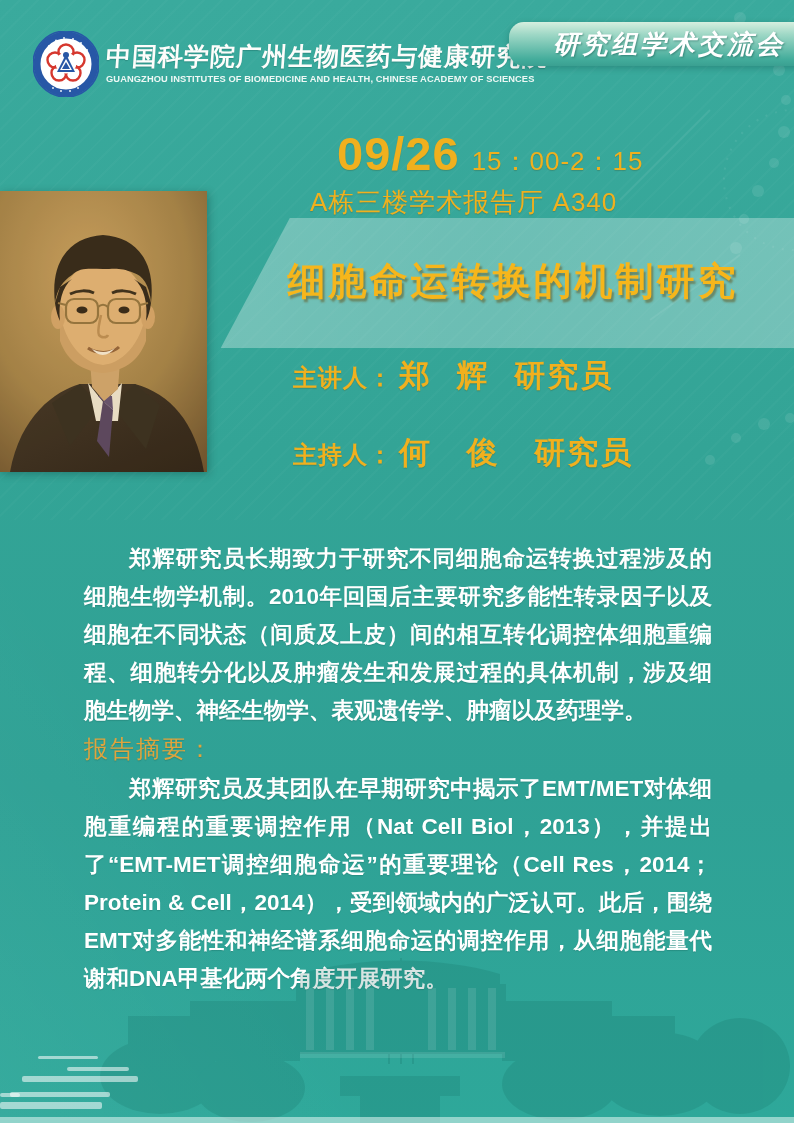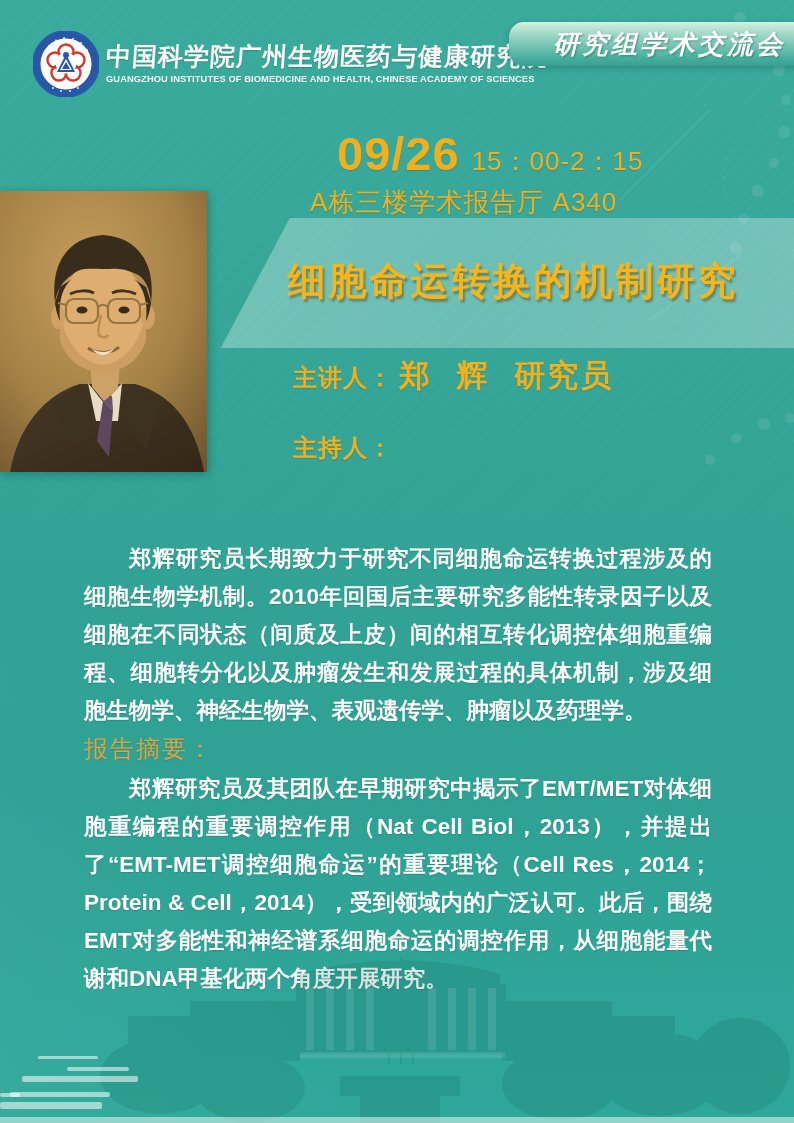--- a/index.html
+++ b/index.html
@@ -235,20 +235,21 @@
   </svg>
 
   <div class="abs person-line speaker-line">
     <span class="person-label gold">主讲人：</span>
     <span class="person-name gold">郑 辉 研究员</span>
   </div>
 
   <div class="abs talk-title">细胞命运转换的机制研究</div>
   <div class="abs person-line host-line">
     <span class="person-label gold">主持人：</span>
+    <span class="person-name gold">何 俊 研究员</span>
   </div>
 
   <div class="abs body-par bio-par">郑辉研究员长期致力于研究不同细胞命运转换过程涉及的细胞生物学机制。2010年回国后主要研究多能性转录因子以及细胞在不同状态（间质及上皮）间的相互转化调控体细胞重编程、细胞转分化以及肿瘤发生和发展过程的具体机制，涉及细胞生物学、神经生物学、表观遗传学、肿瘤以及药理学。</div>
 
   <div class="abs sec-heading abs-heading">报告摘要：</div>
   <div class="abs body-par abs-par">郑辉研究员及其团队在早期研究中揭示了EMT/MET对体细胞重编程的重要调控作用（Nat Cell Biol，2013），并提出了“EMT-MET调控细胞命运”的重要理论（Cell Res，2014；Protein &amp; Cell，2014），受到领域内的广泛认可。此后，围绕EMT对多能性和神经谱系细胞命运的调控作用，从细胞能量代谢和DNA甲基化两个角度开展研究。</div>
 
   <div class="abs ray"></div>
 
   <svg class="abs building" viewBox="0 0 794 177">

